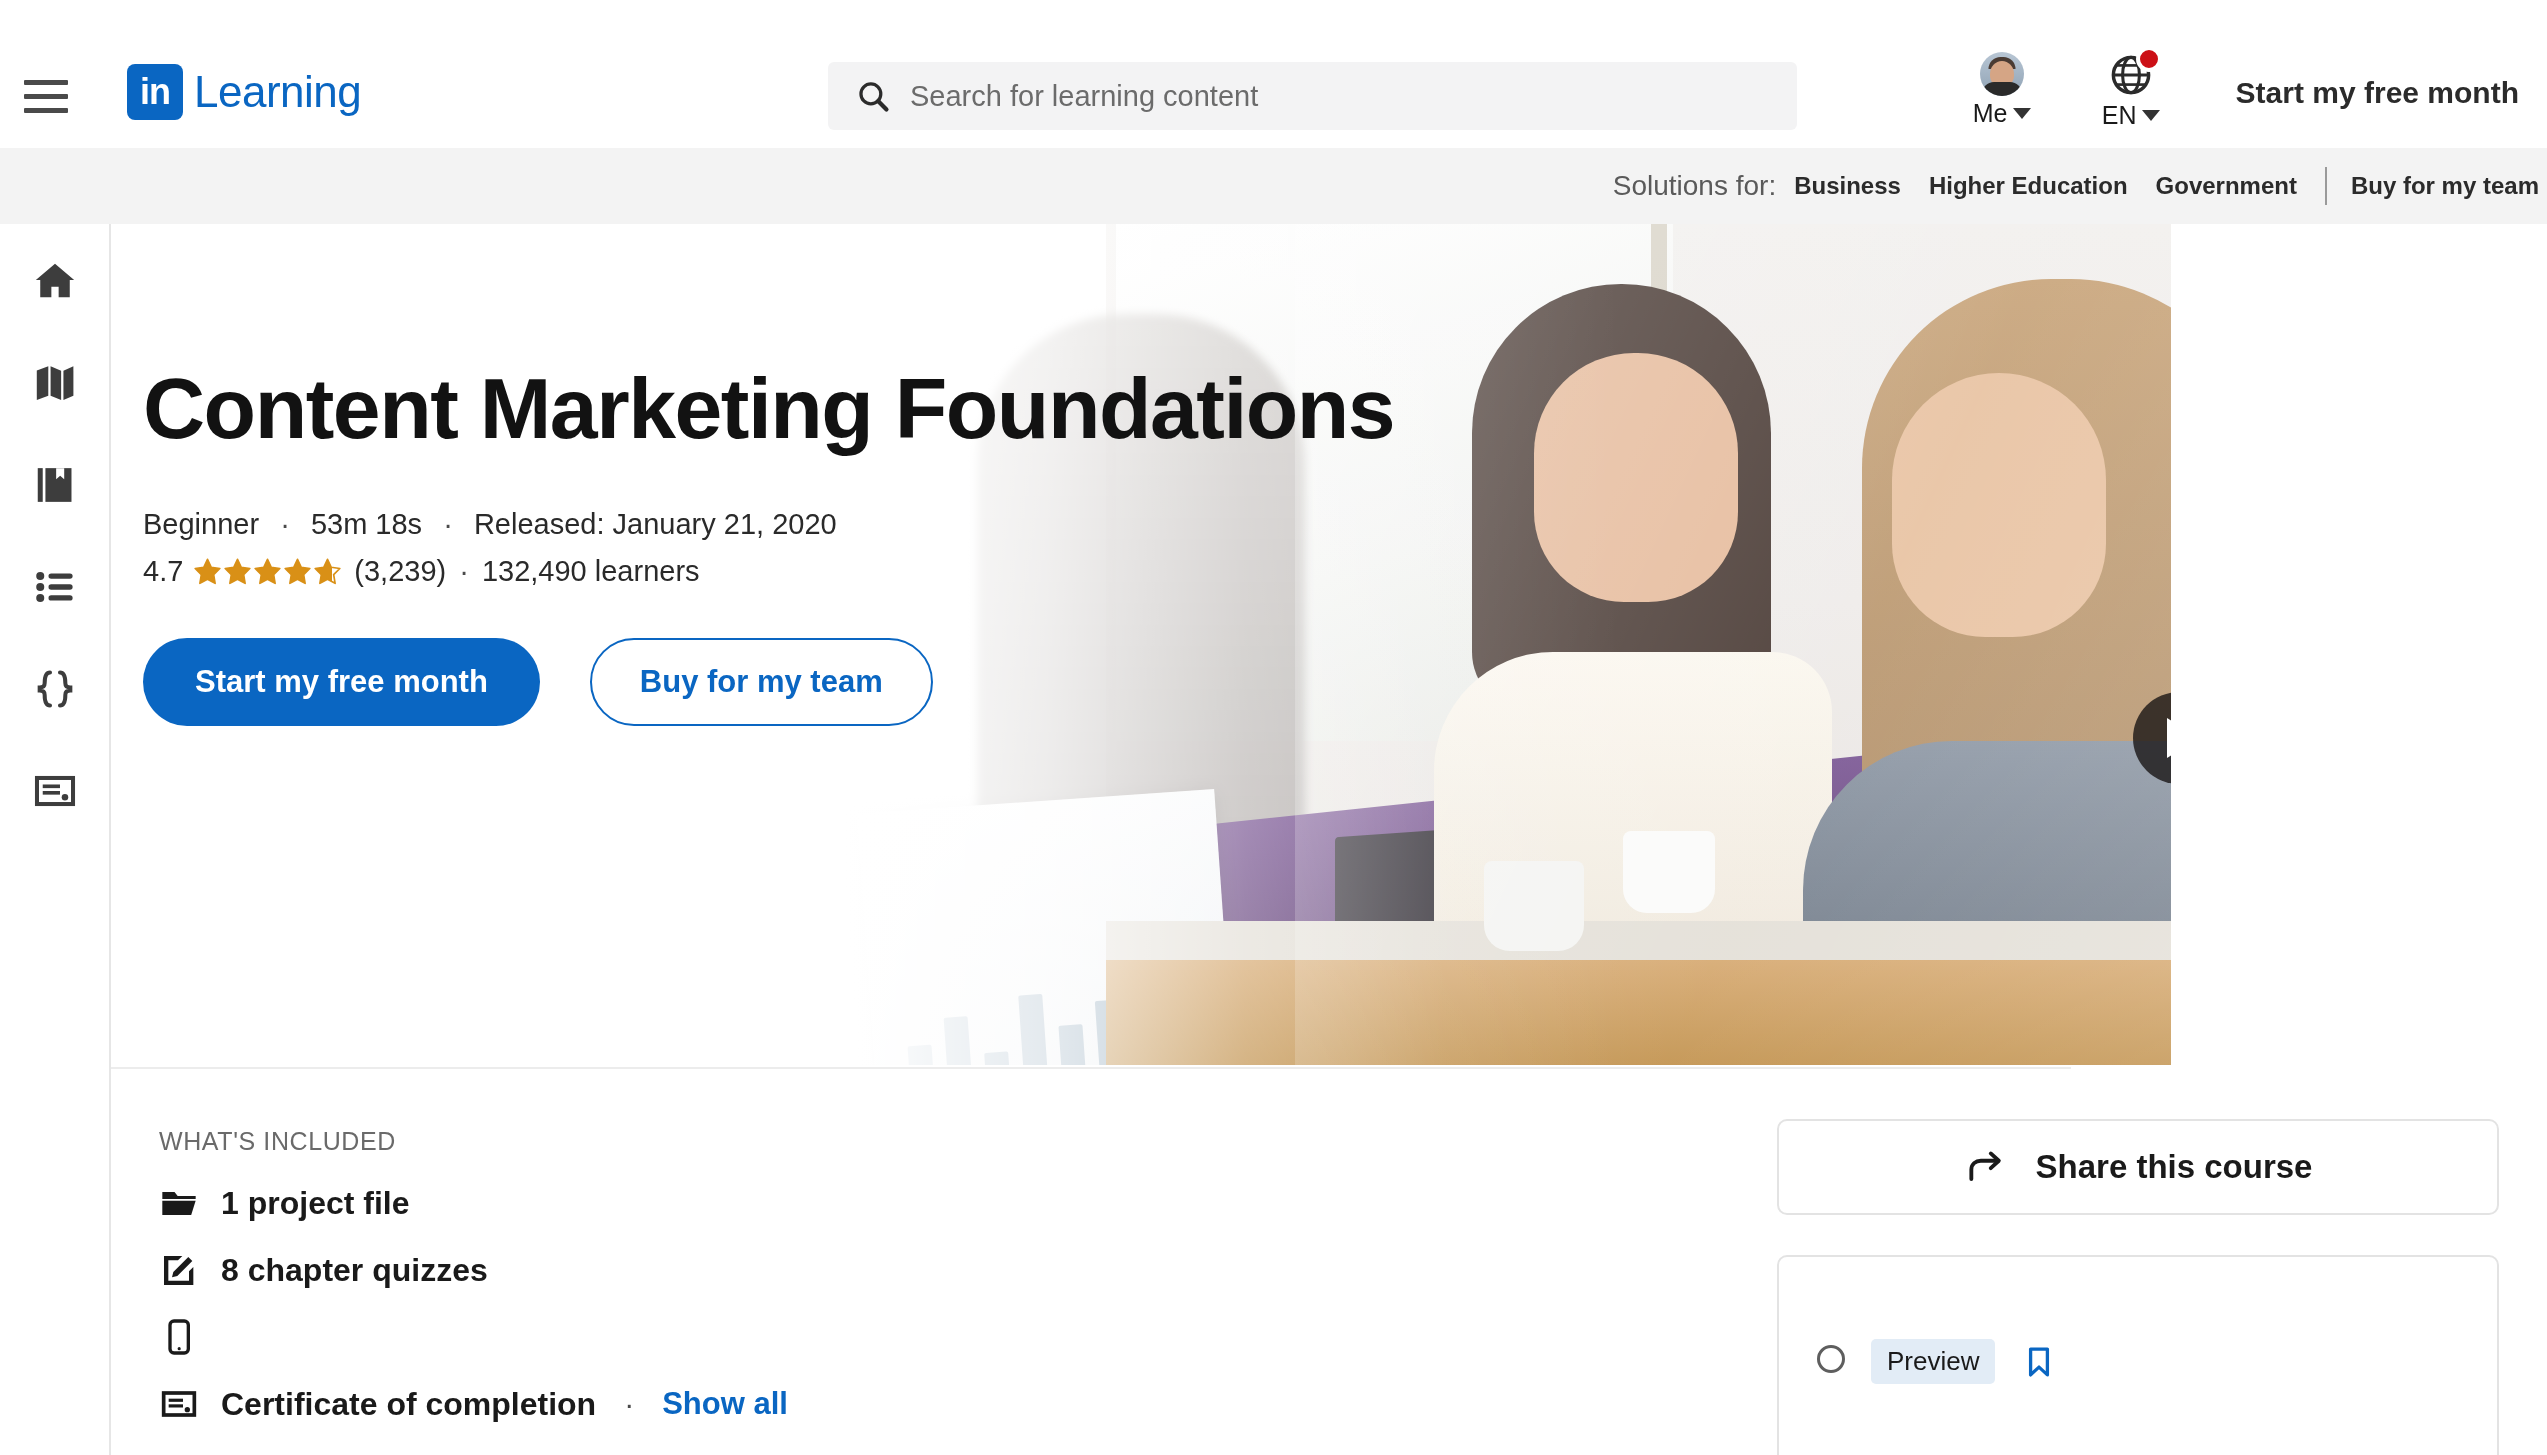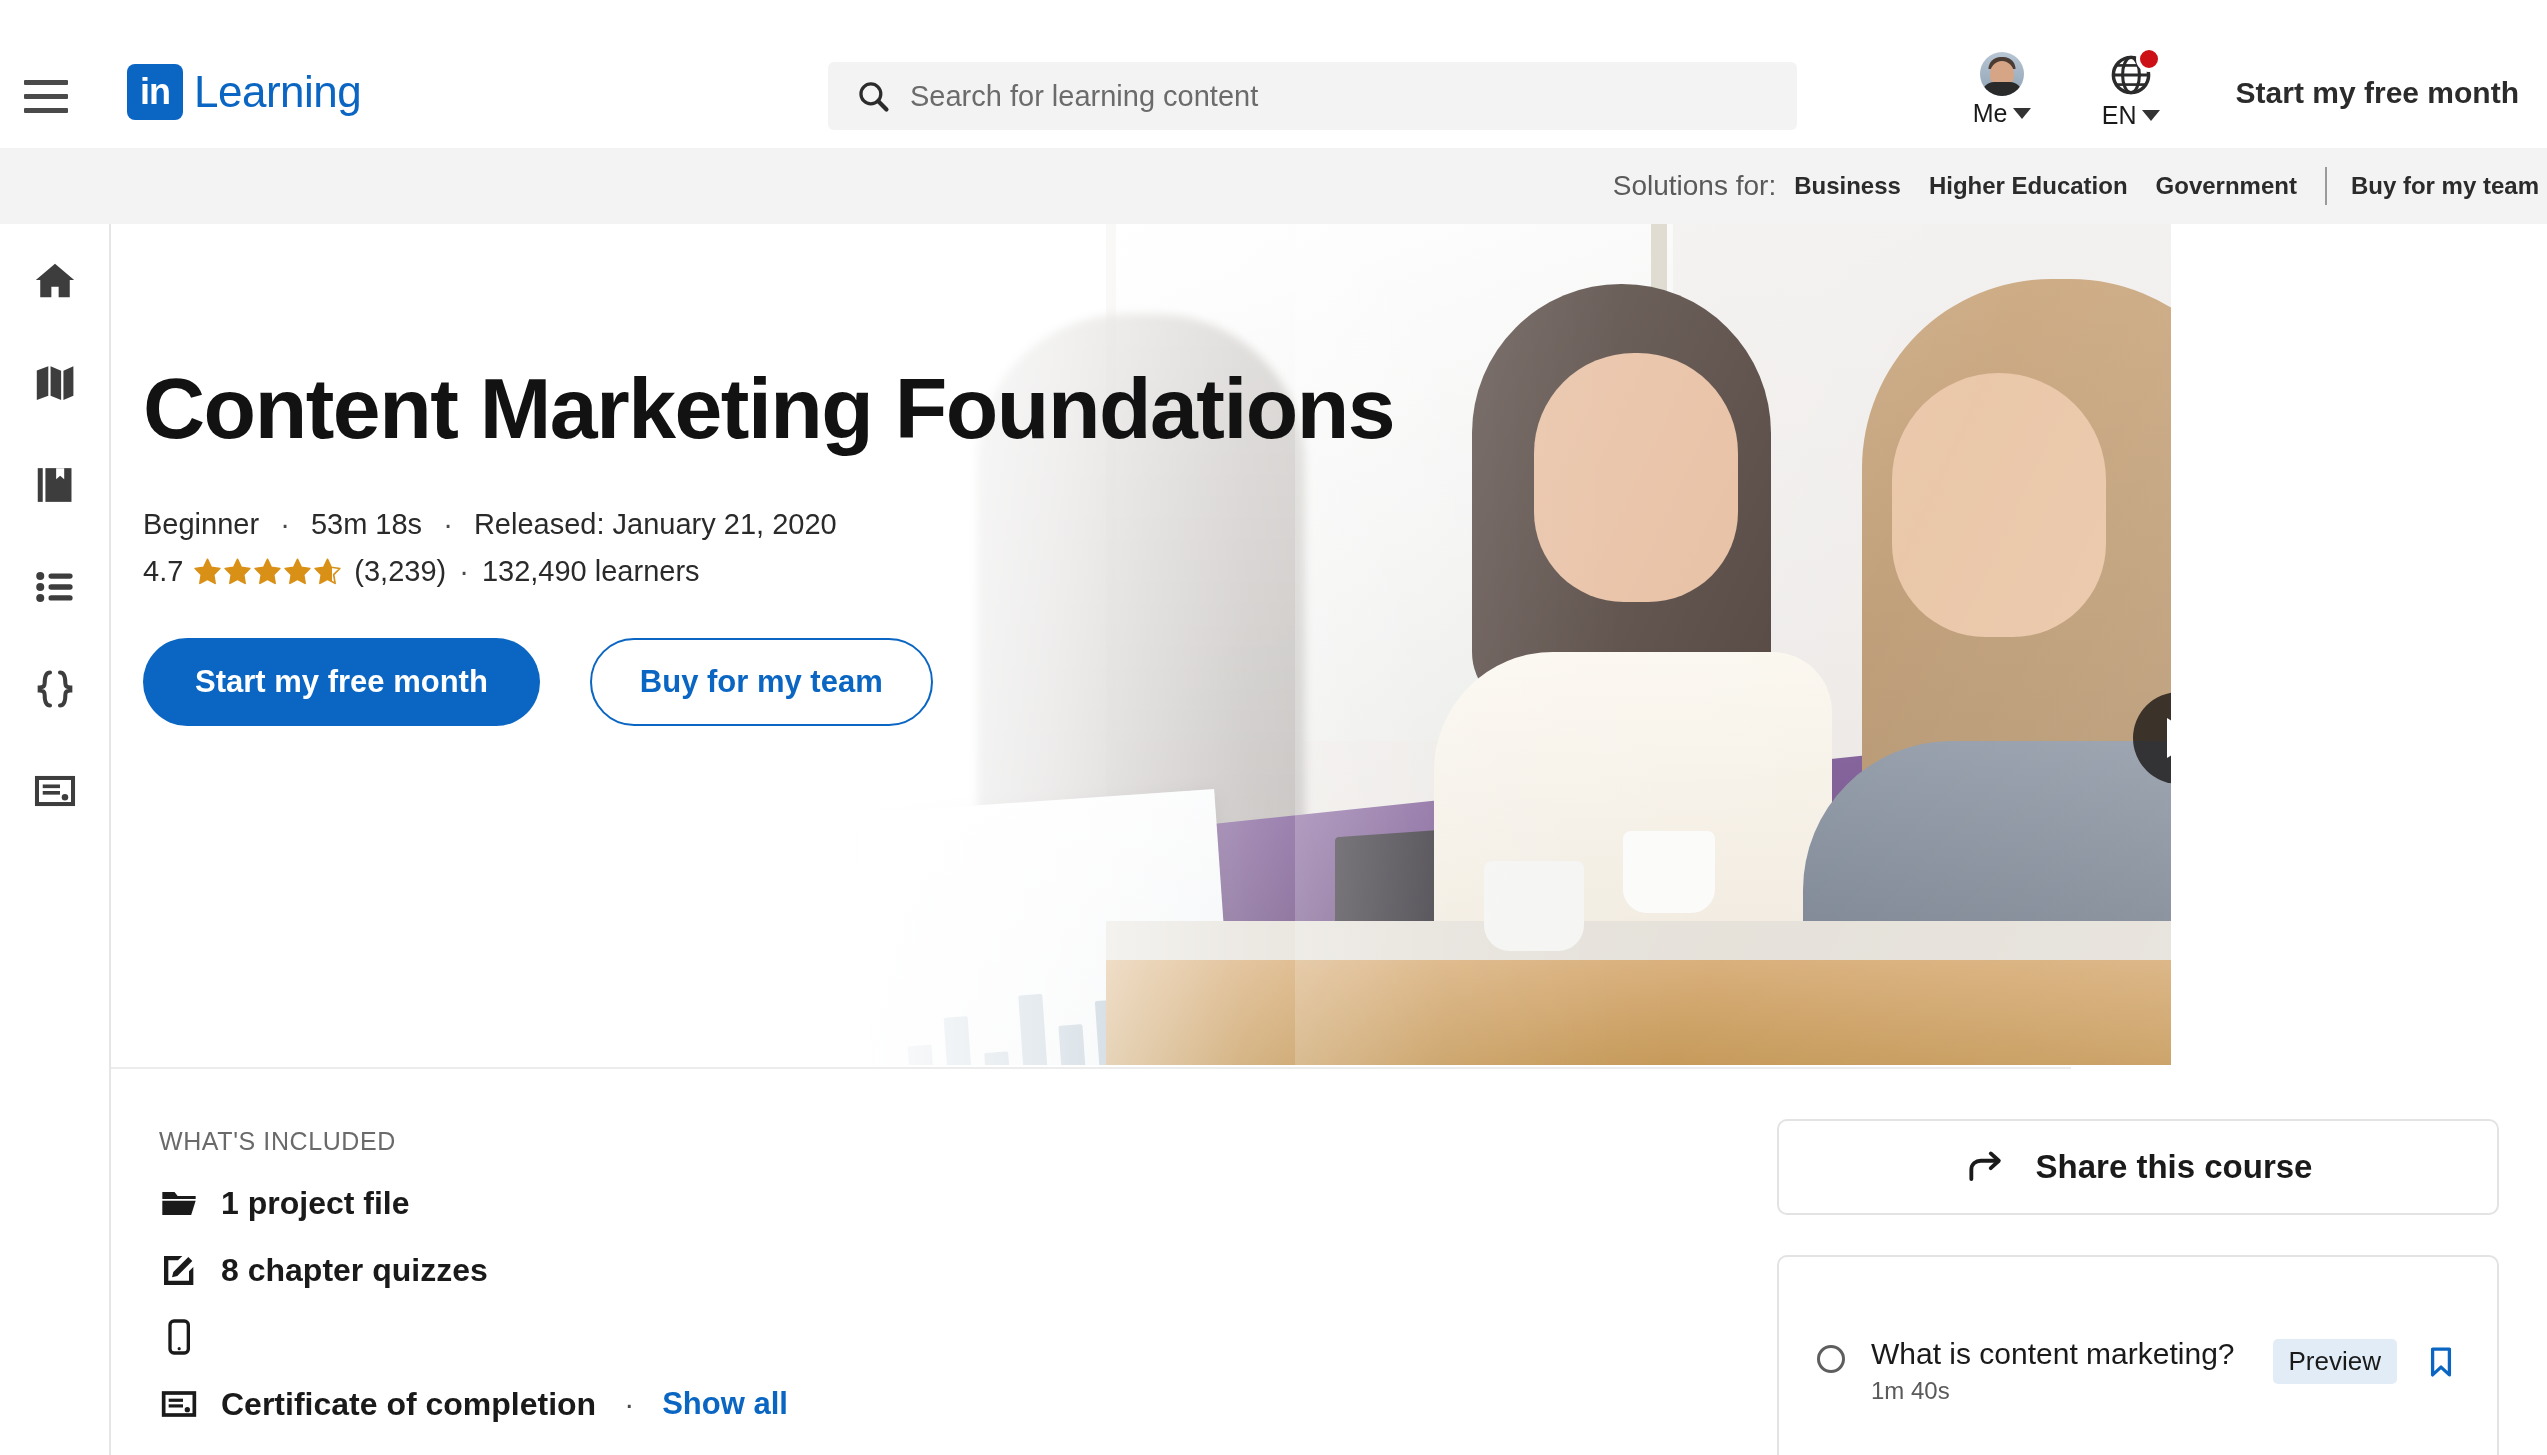--- a/index.html
+++ b/index.html
@@ -467,24 +467,20 @@
           <path d="M4 18.6 V13.4 C4 10.5 6.3 8.6 9.2 8.6 H18.6" fill="none" stroke="#1a1a1a" stroke-width="2.1" stroke-linecap="round"></path>
           <path d="M14.6 4.6 L19 8.6 L14.6 12.6" fill="none" stroke="#1a1a1a" stroke-width="2.1" stroke-linecap="round" stroke-linejoin="round"></path>
         </svg>
         <span class="share-label">Share this course</span>
       </div>
 
       <div class="toc-card">
 
         <div class="lesson">
           <span class="lesson-circle"></span>
-          <span class="lesson-mid">
-            <div class="lesson-title">What is content marketing?</div>
-            <div class="lesson-dur">1m 40s</div>
-          </span>
           <span class="lesson-right">
             <span class="prev-badge">Preview</span>
             <svg width="36" height="36" viewBox="0 0 24 24">
               <path d="M6.4 3.4 H17.6 V20.6 L12 15.4 L6.4 20.6 Z" fill="none" stroke="#0a66c2" stroke-width="2.2" stroke-linejoin="round"></path>
             </svg>
           </span>
         </div>
       </div>
     </div>
   </div>

